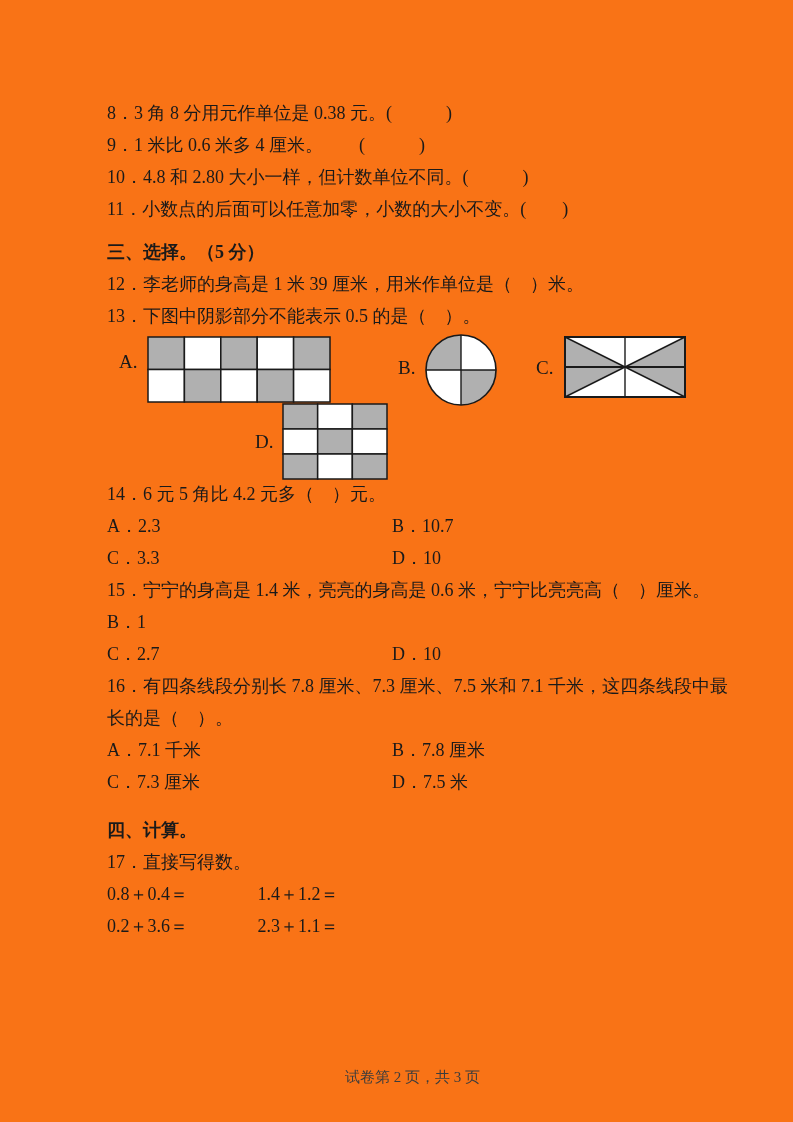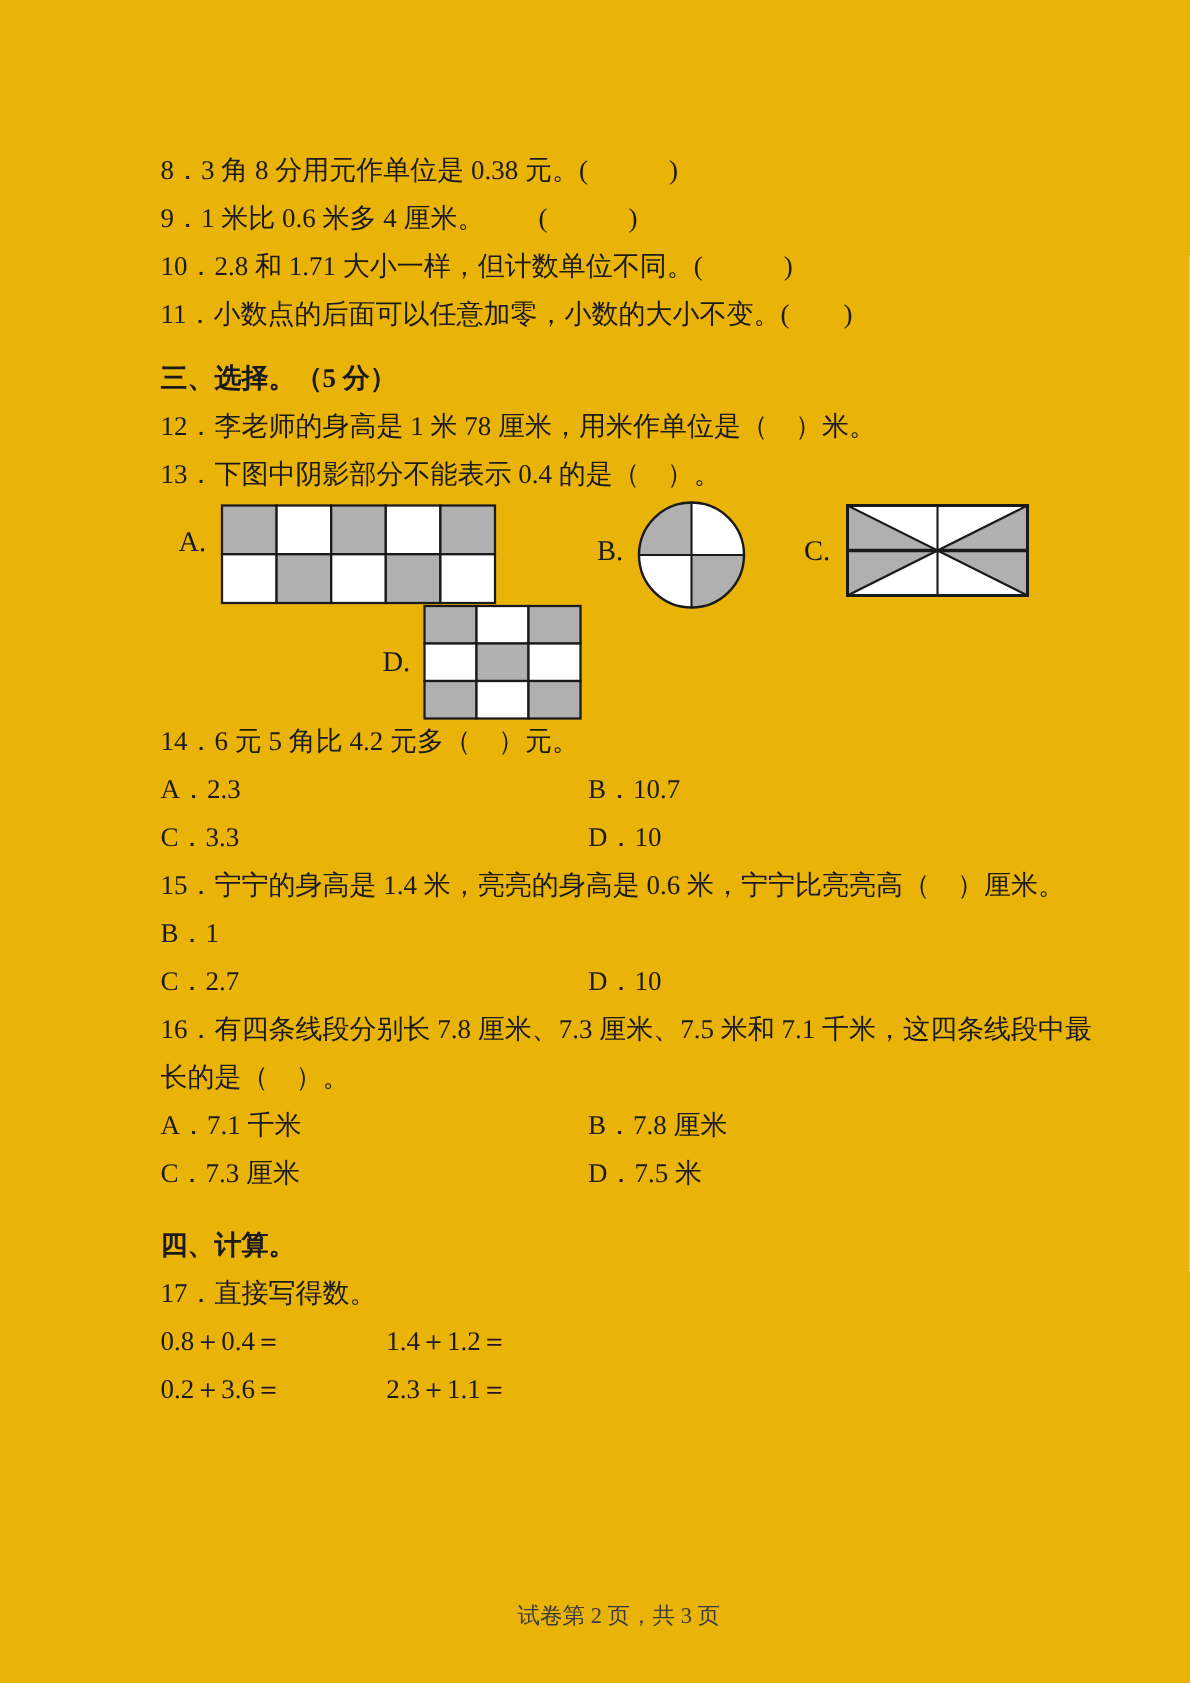--- a/index.html
+++ b/index.html
@@ -1,20 +1,20 @@
 <!DOCTYPE html>
 <html><head>
 <meta charset="utf-8">
 <style>
   html,body{margin:0;padding:0;background:#e8e8e8;}
   .page{
     position:relative;
     width:793px;height:1122px;
     margin:0 auto;
-    background:#eab308;
+    background:#f97316;
     font-family:"Liberation Serif","DejaVu Serif",serif;
     color:#1a1a1a;
     overflow:hidden;
   }
   .content{padding-top:97px;}
   .line{
     height:32px;line-height:32px;
     padding-left:107px;
     font-size:18px;
     white-space:nowrap;
@@ -48,28 +48,28 @@
   }
 </style>
 </head>
 <body>
 
 <div class="page">
   <div class="content">
 
     <div class="line">8．3 角 8 分用元作单位是 0.38 元。(　　　)</div>
     <div class="line">9．1 米比 0.6 米多 4 厘米。　　(　　　)</div>
-    <div class="line">10．2.8 和 1.71 大小一样，但计数单位不同。(　　　)</div>
+    <div class="line">10．4.8 和 2.80 大小一样，但计数单位不同。(　　　)</div>
     <div class="line">11．小数点的后面可以任意加零，小数的大小不变。(　　)</div>
 
     <div class="line section-title gap-before-sec3">三、选择。（5 分）</div>
 
-    <div class="line">12．李老师的身高是 1 米 78 厘米，用米作单位是（　）米。</div>
+    <div class="line">12．李老师的身高是 1 米 39 厘米，用米作单位是（　）米。</div>
 
-    <div class="line">13．下图中阴影部分不能表示 0.4 的是（　）。</div>
+    <div class="line">13．下图中阴影部分不能表示 0.5 的是（　）。</div>
 
     <div class="figures">
       <span class="fig-label" style="left:119px;top:20px;">A.</span>
       <svg class="fig" style="left:148px;top:5px;" width="182" height="65" viewBox="0 0 182 65">
           <rect x="0" y="0" width="36.4" height="32.5" fill="#b0b0b0" stroke="#1a1a1a" stroke-width="1.5"></rect>
           <rect x="36.4" y="0" width="36.4" height="32.5" fill="#ffffff" stroke="#1a1a1a" stroke-width="1.5"></rect>
           <rect x="72.8" y="0" width="36.4" height="32.5" fill="#b0b0b0" stroke="#1a1a1a" stroke-width="1.5"></rect>
           <rect x="109.19999999999999" y="0" width="36.4" height="32.5" fill="#ffffff" stroke="#1a1a1a" stroke-width="1.5"></rect>
           <rect x="145.6" y="0" width="36.4" height="32.5" fill="#b0b0b0" stroke="#1a1a1a" stroke-width="1.5"></rect>
           <rect x="0" y="32.5" width="36.4" height="32.5" fill="#ffffff" stroke="#1a1a1a" stroke-width="1.5"></rect>

